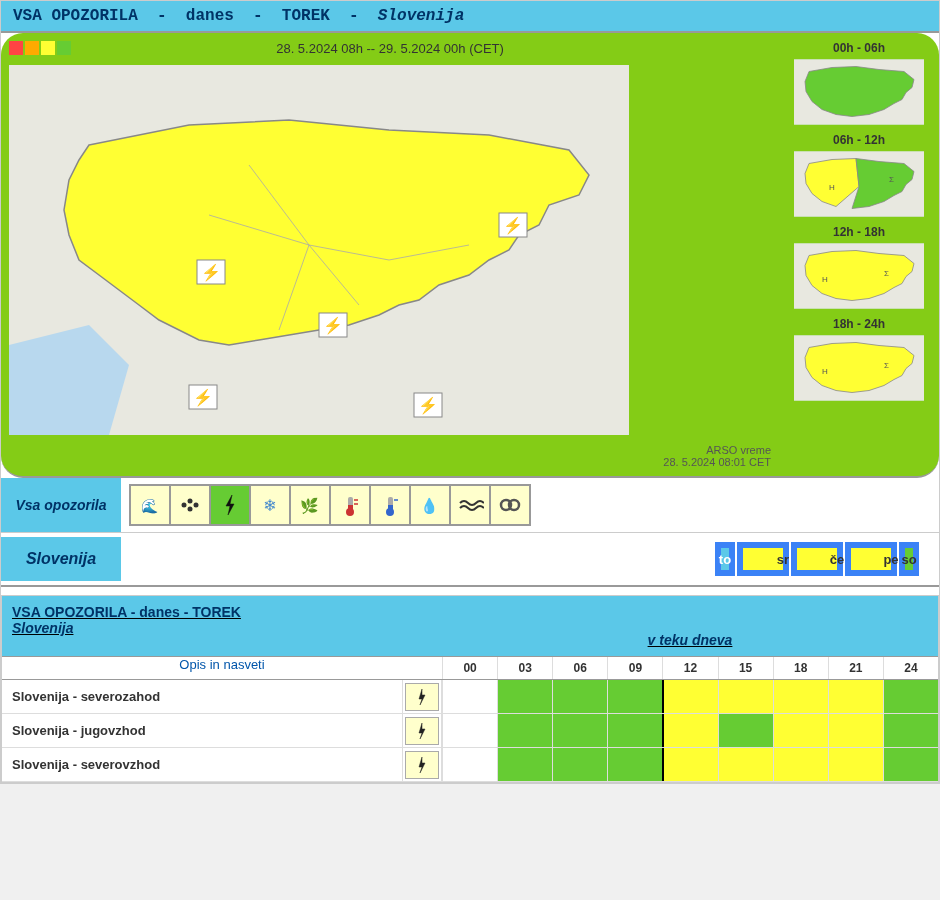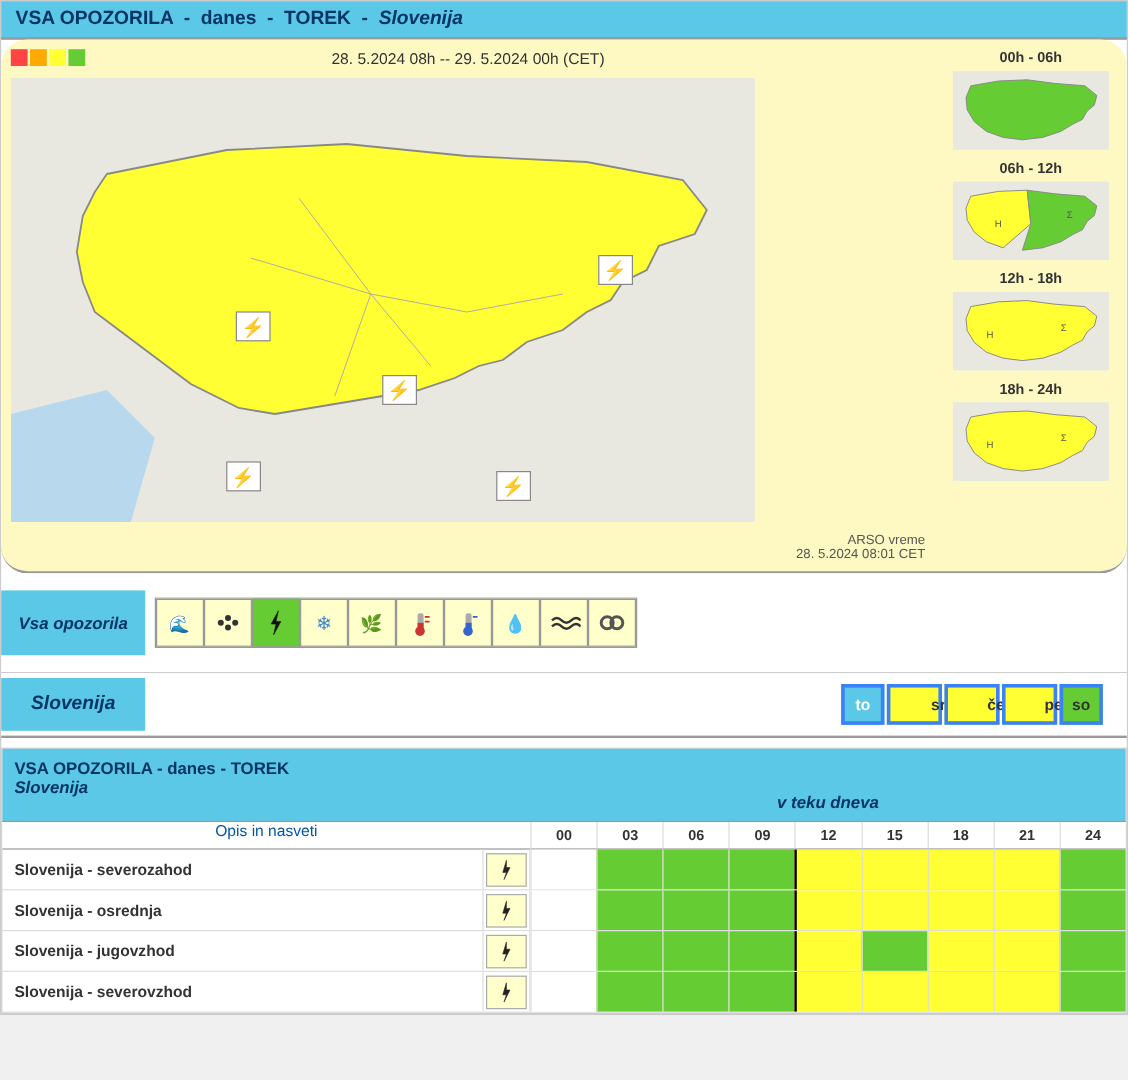--- a/index.html
+++ b/index.html
@@ -8,27 +8,28 @@
     .main-container { width: 940px; background: white; border: 1px solid #ccc; }
 
     
     .header-bar {
       background: #5bc8e8;
       padding: 6px 12px;
       font-size: 16px;
       font-weight: bold;
       color: #003366;
       border-bottom: 2px solid #999;
+      font-family: Liberation Mono, monospace;
     }
     .header-bar em { font-style: italic; }
 
     
     .map-section {
       display: flex;
-      background: #fef9c3;
+      background: #84cc16;
       border-bottom: 2px solid #999;
       border-radius: 22px;
     }
 
     .map-area {
       flex: 1;
       position: relative;
       padding: 8px;
     }
 
@@ -95,21 +96,21 @@
       width: 130px;
       height: 70px;
     }
 
     
     .warnings-row {
       display: flex;
       align-items: center;
       background: white;
       border-bottom: 1px solid #ccc;
-      padding: 14px 0;
+      padding: 0 0;
     }
 
     .warnings-label {
       background: #5bc8e8;
       color: #003366;
       font-weight: bold;
       font-style: italic;
       font-size: 14px;
       width: 120px;
       min-width: 120px;
@@ -167,46 +168,47 @@
 
     .day-boxes {
       display: flex;
       align-items: center;
       margin-left: auto;
       margin-right: 20px;
       gap: 2px;
     }
 
     .day-box {
-      width: 36px;
+      width: 20px;
       height: 34px;
       display: flex;
       align-items: center;
       justify-content: center;
       font-size: 13px;
       font-weight: bold;
-      border: 3px solid #3b82f6;
+      border: 6px solid #3b82f6;
       cursor: pointer;
     }
 
     .day-box.yellow { background: #ffff33; color: #333; padding-left: 40px; }
     .day-box.green { background: #66cc33; color: #333; }
     .day-box.active { background: #5bc8e8; color: white; }
 
     
     .table-section {
       background: white;
       margin-top: 8px;
       border: 1px solid #ccc;
     }
 
     .table-header {
       background: #5bc8e8;
       display: flex;
       border-bottom: 1px solid #999;
+      text-decoration: underline;
     }
 
     .table-header-left {
       flex: 0 0 440px;
       padding: 8px 10px;
       color: #003366;
       font-weight: bold;
       font-size: 14px;
     }
 
@@ -572,85 +574,62 @@
         <div class="time-cell green"></div>
         <div class="time-cell yellow" style="border-left:2.5px solid #000;"></div>
         <div class="time-cell yellow"></div>
         <div class="time-cell yellow"></div>
         <div class="time-cell yellow"></div>
         <div class="time-cell green"></div>
       </div>
     </div>
 
 
+
     <div class="table-row">
       <div class="row-label">
-        <span>Slovenija - osrednja</span>
+        <span>Slovenija - jugovzhod</span>
       </div>
       <div class="row-icon">
         <div class="row-icon-cell">
           <svg width="22" height="20" viewBox="0 0 22 20">
               <polygon points="11,2 8,12 11,12 9,18 14,8 11,8" fill="#222" stroke="#222" stroke-width="0.5"></polygon>
             </svg>
         </div>
       </div>
       <div class="time-cells">
         <div class="time-cell white"></div>
         <div class="time-cell green"></div>
         <div class="time-cell green"></div>
         <div class="time-cell green"></div>
         <div class="time-cell yellow" style="border-left:2.5px solid #000;"></div>
-        <div class="time-cell yellow"></div>
+        <div class="time-cell green"></div>
         <div class="time-cell yellow"></div>
         <div class="time-cell yellow"></div>
         <div class="time-cell green"></div>
       </div>
     </div>
 
     <div class="table-row">
       <div class="row-label">
-        <span>Slovenija - jugovzhod</span>
+        <span>Slovenija - severovzhod</span>
       </div>
       <div class="row-icon">
         <div class="row-icon-cell">
           <svg width="22" height="20" viewBox="0 0 22 20">
               <polygon points="11,2 8,12 11,12 9,18 14,8 11,8" fill="#222" stroke="#222" stroke-width="0.5"></polygon>
             </svg>
         </div>
       </div>
       <div class="time-cells">
         <div class="time-cell white"></div>
         <div class="time-cell green"></div>
         <div class="time-cell green"></div>
         <div class="time-cell green"></div>
         <div class="time-cell yellow" style="border-left:2.5px solid #000;"></div>
-        <div class="time-cell green"></div>
-        <div class="time-cell yellow"></div>
-        <div class="time-cell yellow"></div>
-        <div class="time-cell green"></div>
-      </div>
-    </div>
-
-    <div class="table-row">
-      <div class="row-label">
-        <span>Slovenija - severovzhod</span>
-      </div>
-      <div class="row-icon">
-        <div class="row-icon-cell">
-          <svg width="22" height="20" viewBox="0 0 22 20">
-              <polygon points="11,2 8,12 11,12 9,18 14,8 11,8" fill="#222" stroke="#222" stroke-width="0.5"></polygon>
-            </svg>
-        </div>
-      </div>
-      <div class="time-cells">
-        <div class="time-cell white"></div>
-        <div class="time-cell green"></div>
-        <div class="time-cell green"></div>
-        <div class="time-cell green"></div>
-        <div class="time-cell yellow" style="border-left:2.5px solid #000;"></div>
         <div class="time-cell yellow"></div>
         <div class="time-cell yellow"></div>
         <div class="time-cell yellow"></div>
         <div class="time-cell green"></div>
       </div>
     </div>
 
   </div>
 
 </div>

